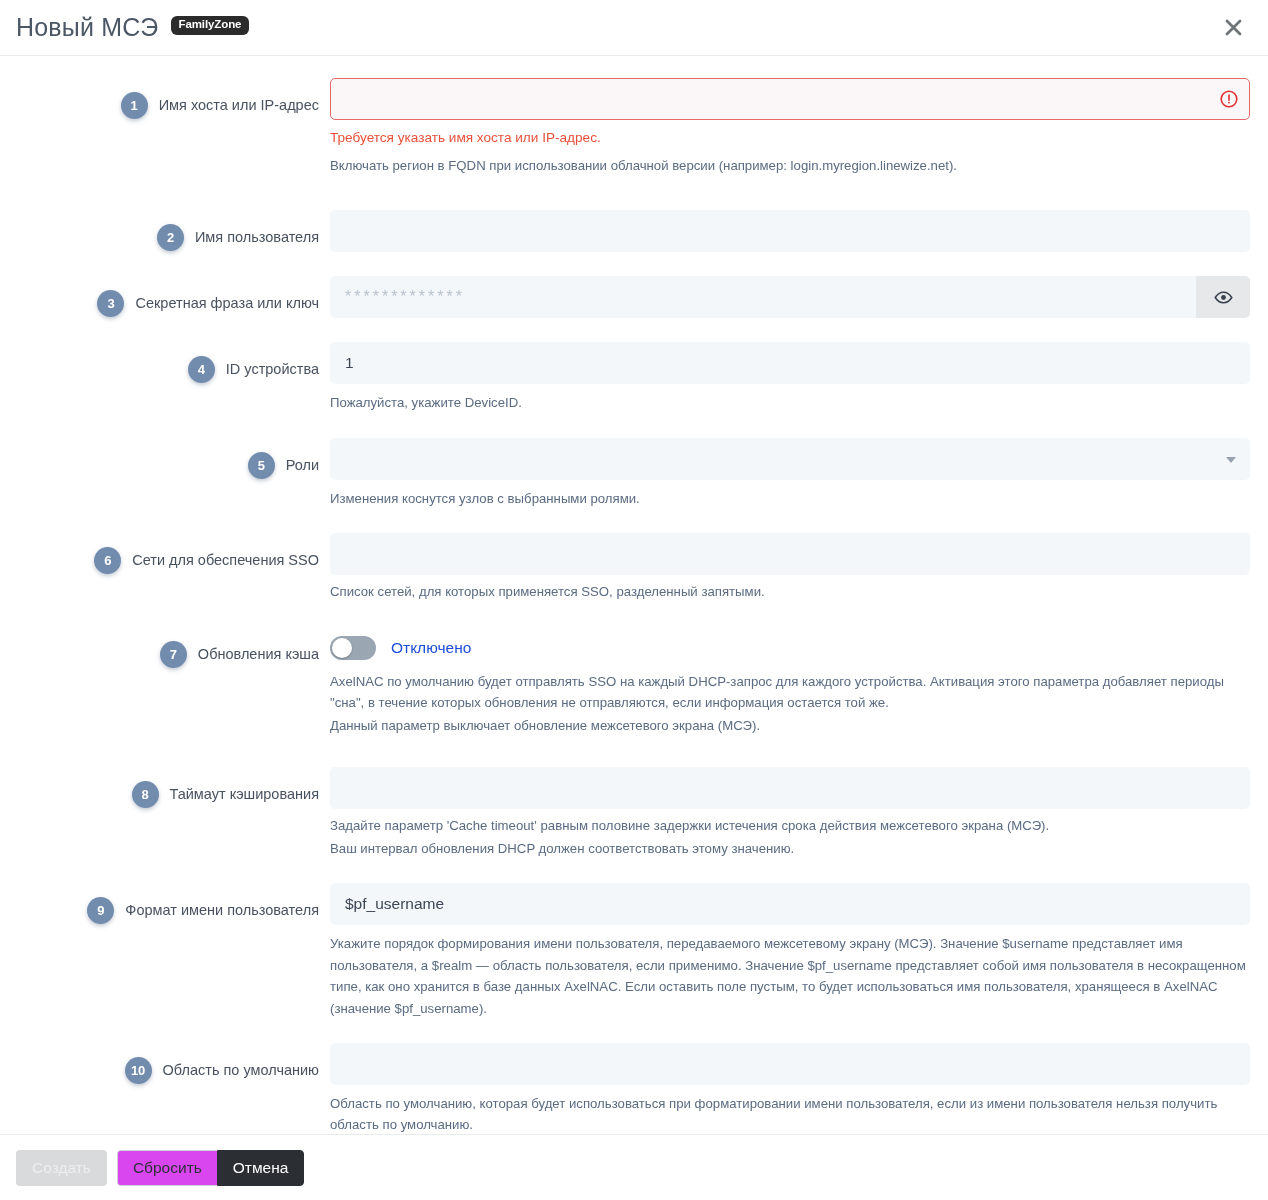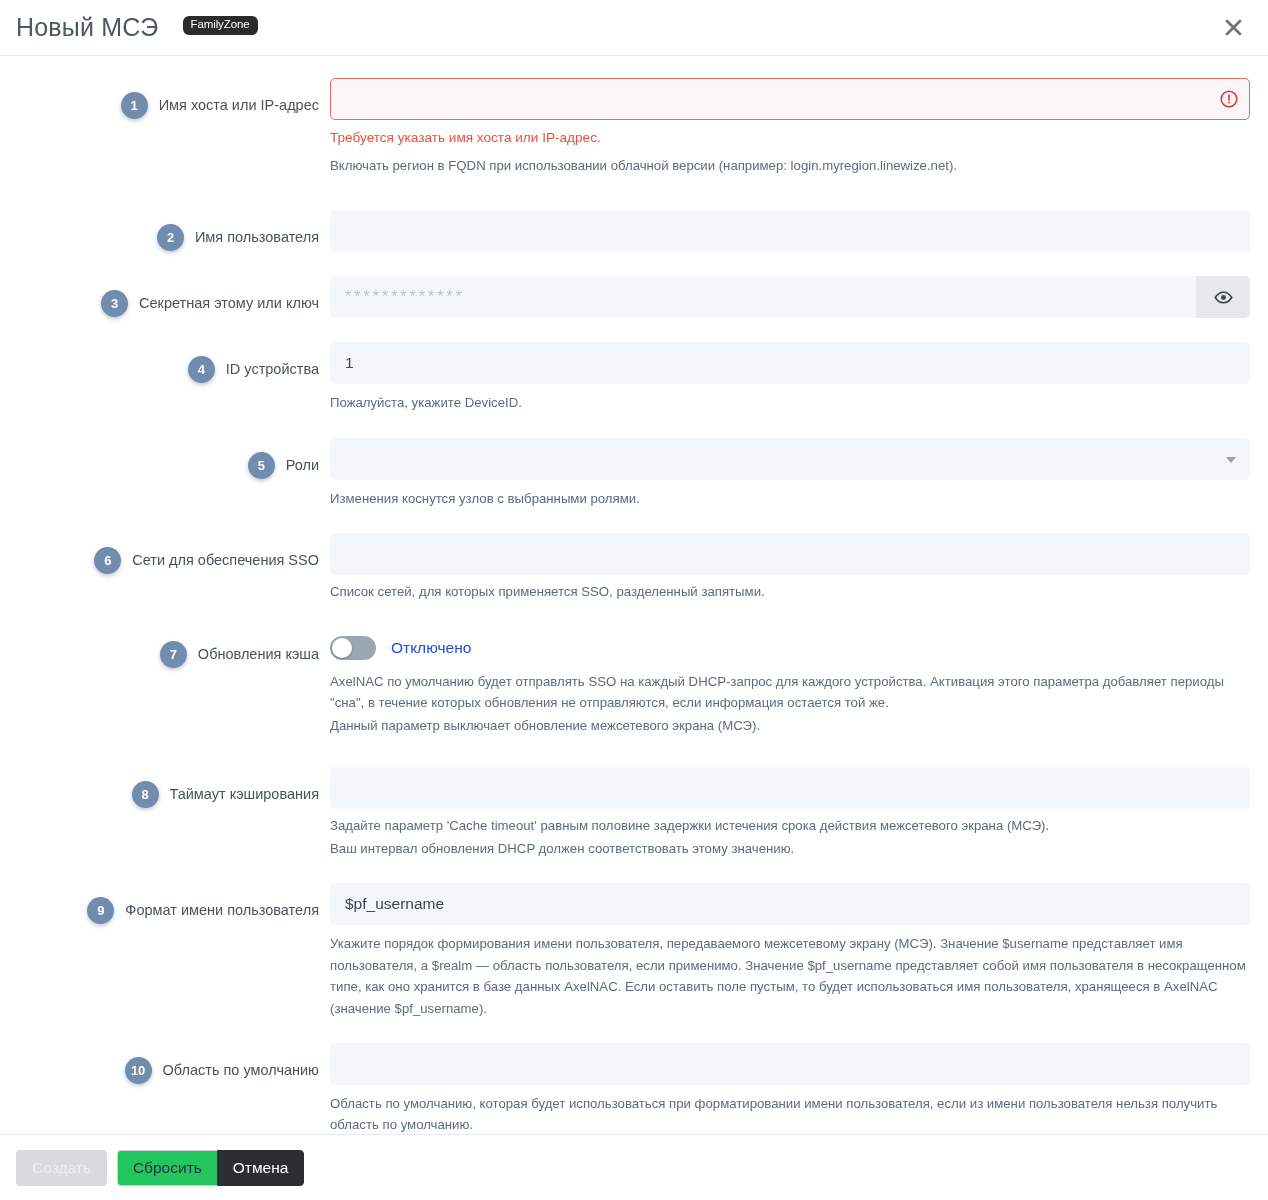--- a/index.html
+++ b/index.html
@@ -32,26 +32,26 @@
   }
   .modal-title {
     font-size: 25px;
     font-weight: 400;
     color: #4c5766;
     letter-spacing: .2px;
     line-height: 1;
     white-space: nowrap;
   }
   .brand-badge {
-    margin-left: 24px;
+    margin-left: 12px;
     display: inline-block;
     background: #2b2b2b;
     color: #ffffff;
     font-size: 11.5px;
-    font-weight: 400;
+    font-weight: 700;
     letter-spacing: -.1px;
     padding: 3px 8px 4px;
     border-radius: 6px;
     line-height: 1;
     position: relative;
     top: -2px;
   }
   .close-btn {
     position: absolute;
     right: 22px;
@@ -264,21 +264,21 @@
     align-items: center;
     justify-content: center;
   }
   .btn-disabled {
     background: #d8dadc;
     color: #eceeef;
     cursor: default;
   }
   .btn-group { display: inline-flex; }
   .btn-light {
-    background: #22c55e;
+    background: #d946ef;
     color: #2d3238;
     border: 1px solid #cfd4d8;
     border-radius: 4px 0 0 4px;
     border-right: none;
   }
   .btn-dark {
     background: #2b2f33;
     color: #ffffff;
     border: 1px solid #2b2f33;
     border-radius: 0 4px 4px 0;
@@ -332,21 +332,21 @@
       <div class="control-col">
         <input class="input" type="text" value="" placeholder="" style="">
       </div>
     </div>
 
     <div class="spacer-24"></div>
 
     <div class="form-row">
       <div class="label-col">
         <span class="step-badge">3</span>
-        <span class="field-label">Секретная этому или ключ</span>
+        <span class="field-label">Секретная фраза или ключ</span>
       </div>
       <div class="control-col">
         <div class="input-group">
           <input class="input pw-placeholder" type="text" value="" placeholder="*************" style="">
           <button class="eye-btn" type="button">
             <svg width="19" height="19" viewBox="0 0 24 24" aria-hidden="true">
               <path d="M1.6 12S5.6 5.3 12 5.3 22.4 12 22.4 12 18.4 18.7 12 18.7 1.6 12 1.6 12z" fill="none" stroke="currentColor" stroke-width="2"></path>
               <circle cx="12" cy="12" r="3.1" fill="currentColor"></circle>
             </svg>
           </button>

